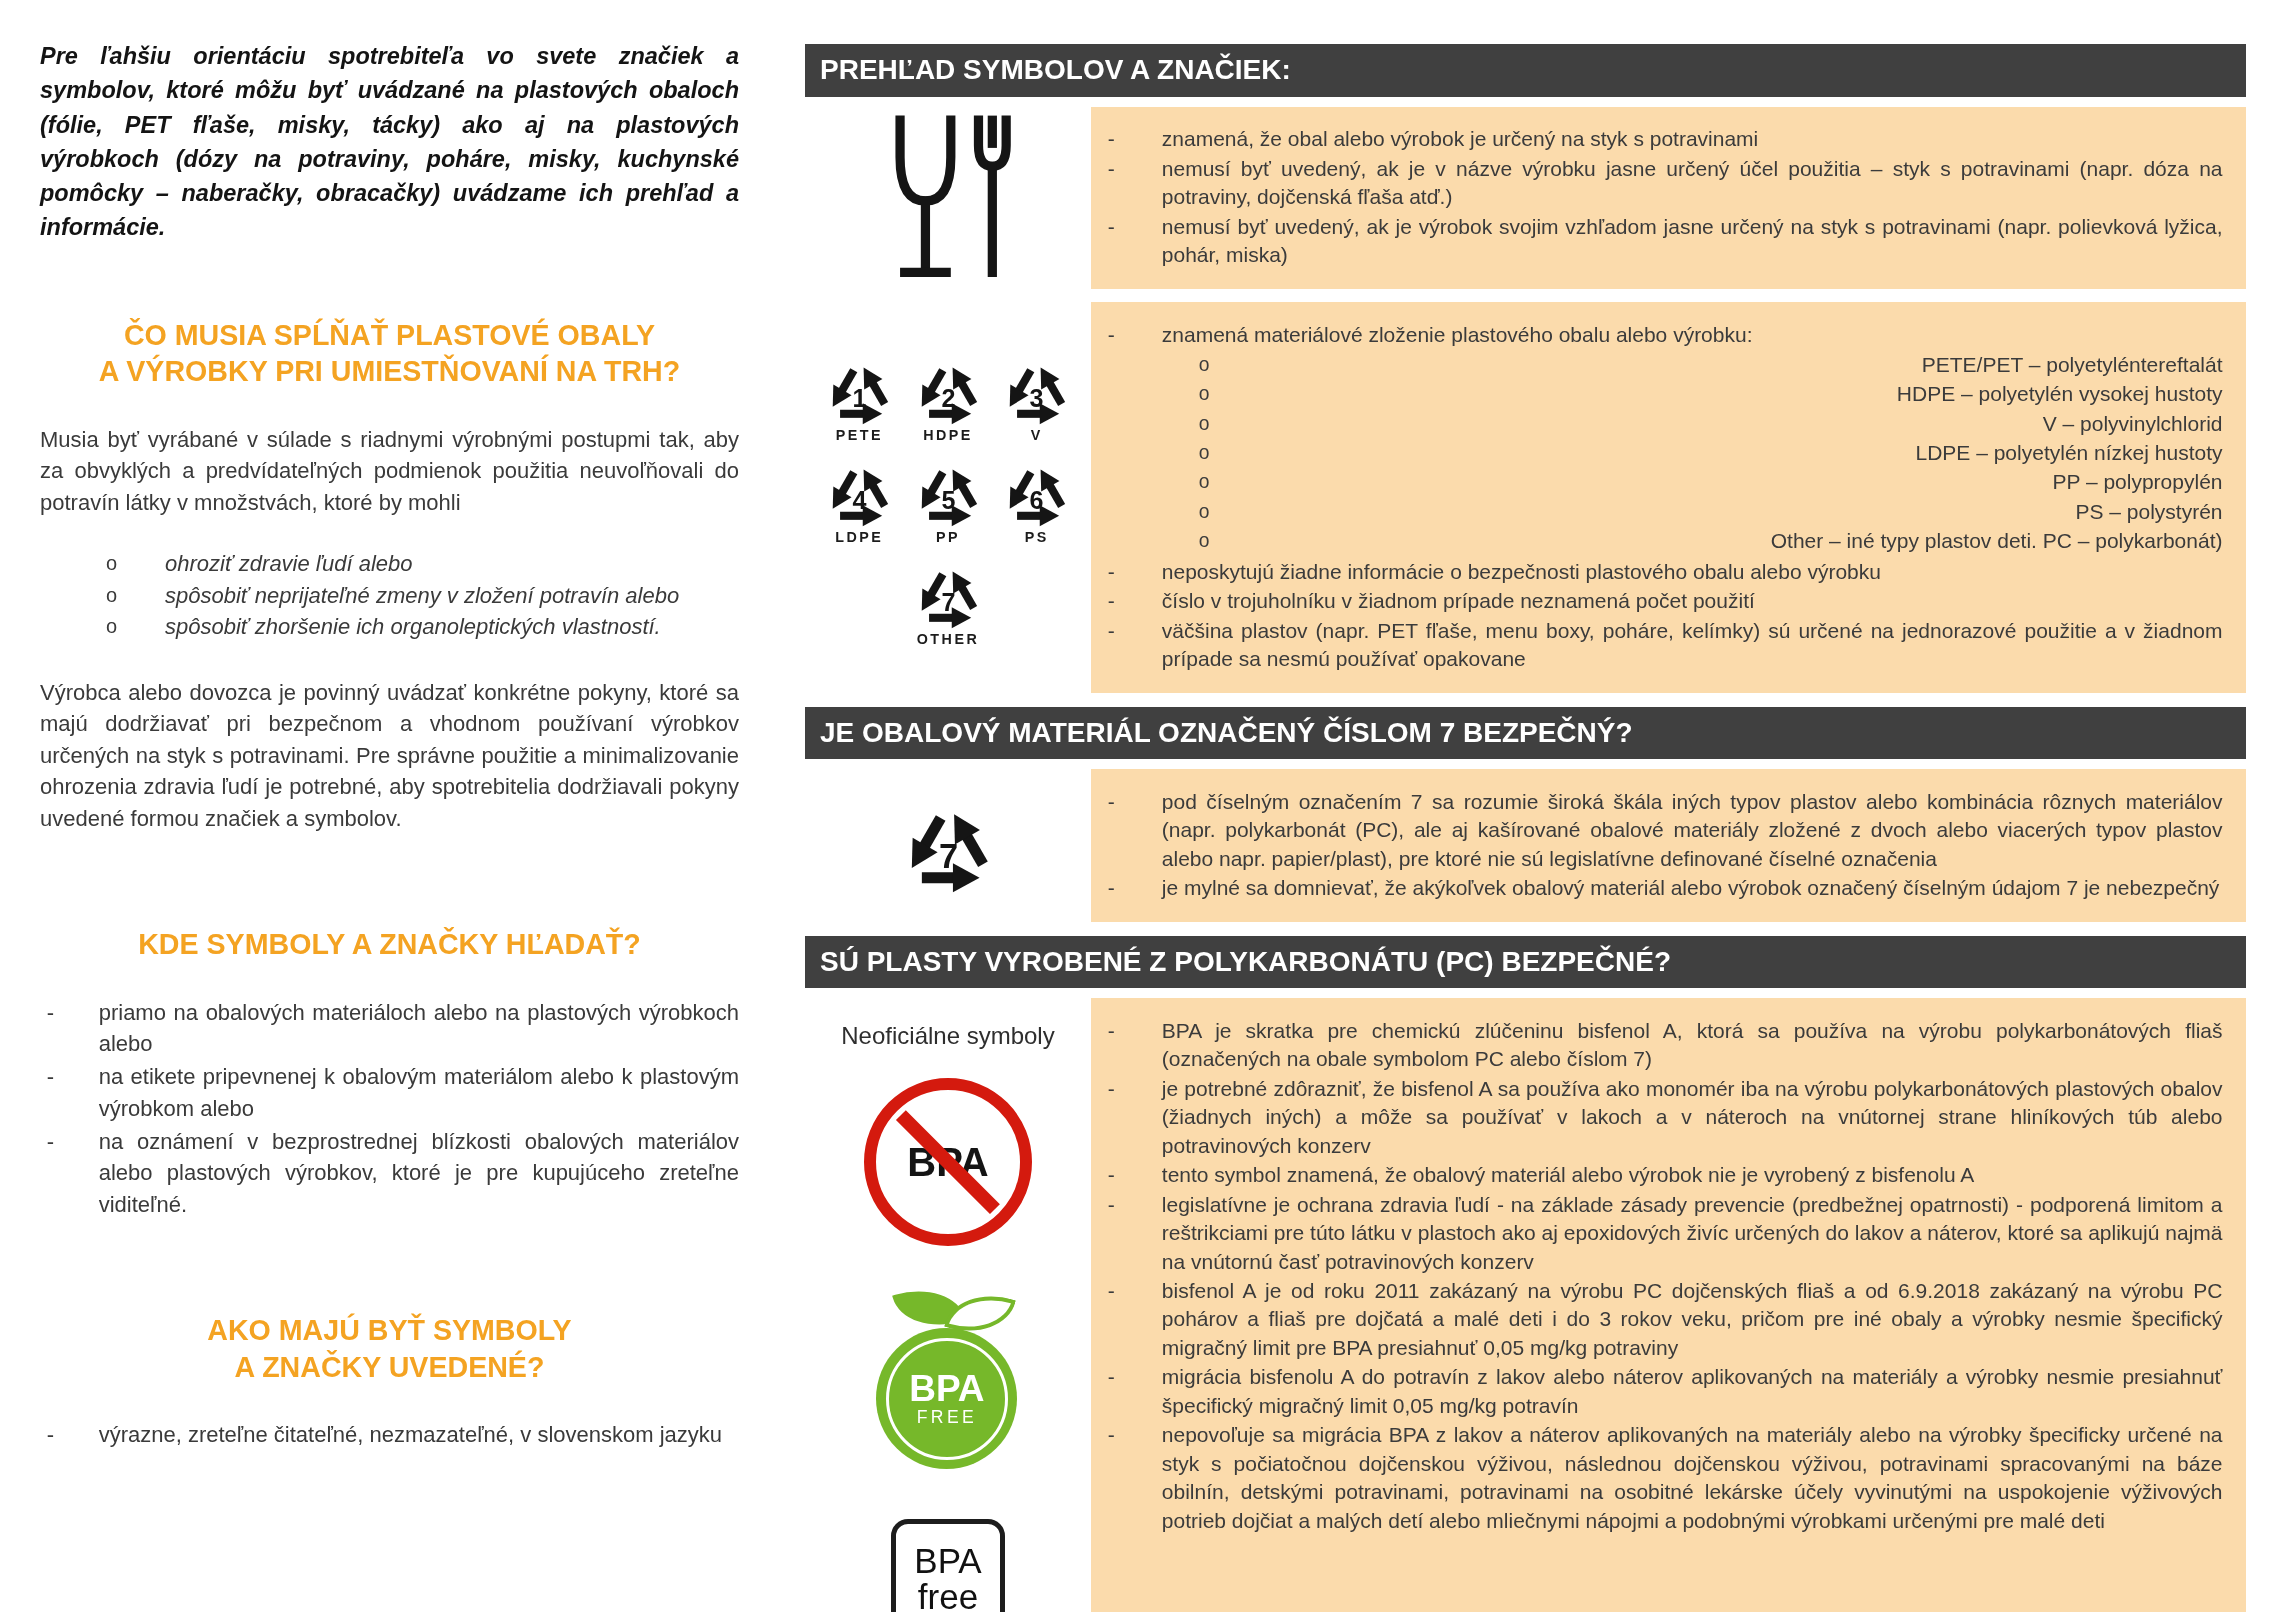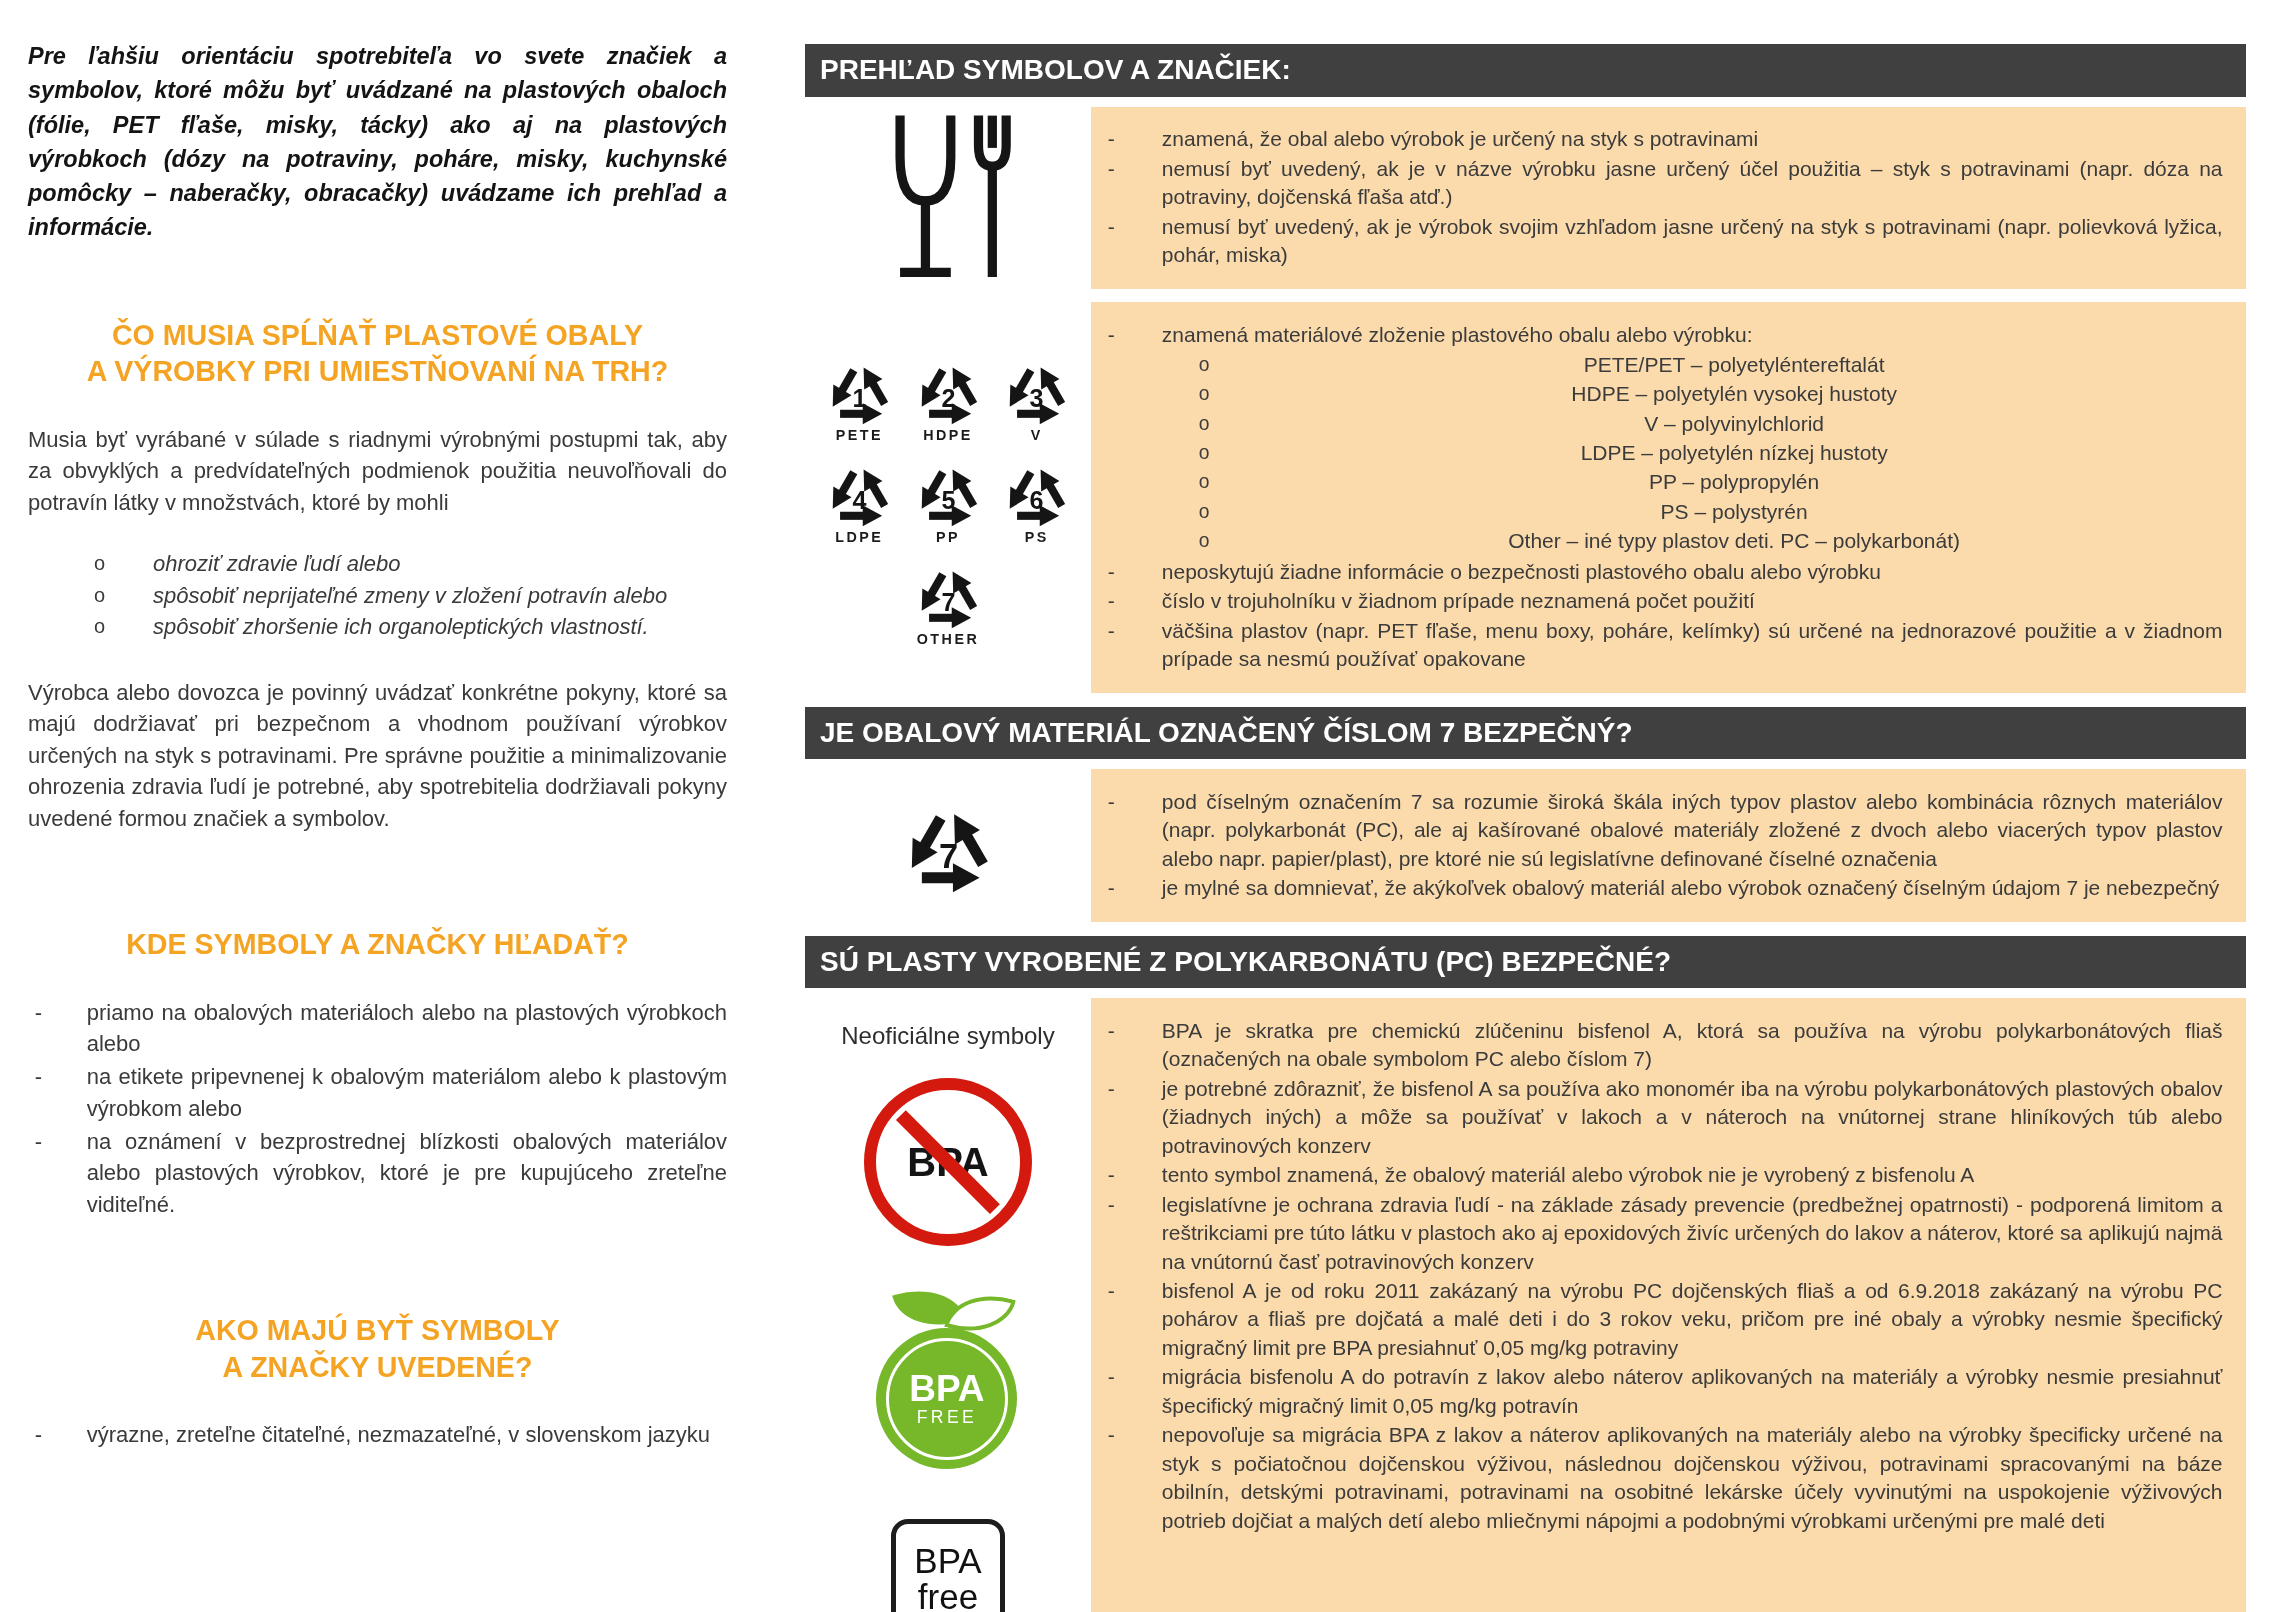--- a/index.html
+++ b/index.html
@@ -1,19 +1,19 @@
 <!DOCTYPE html>
 <html style="font-size:13.4px"><head>
 <meta charset="utf-8">
 <style>
   html,body{margin:0;padding:0;background:#fff;}
   .page{position:relative;width:2295px;height:1613px;background:#ffffff;overflow:hidden;
         font-family:"Liberation Sans", sans-serif;color:#3a3a3a;}
   
-  .left-col{position:absolute;left:28px;top:39px;width:699px;}
+  .left-col{position:absolute;left:40px;top:39px;width:699px;}
   .intro{margin:0;font-size:23.5px;line-height:1.46;font-weight:bold;font-style:italic;
          color:#141414;text-align:justify;}
   .oh{font-size:28.6px;line-height:1.28;font-weight:bold;color:#f4a322;text-align:center;
       margin:72px 0 34px 0;}
   .oh.tight{margin-top:92px;}
   .body-p{margin:0;font-size:22px;line-height:1.43;text-align:justify;}
   .list{margin:0;}
   .list .li{display:flex;align-items:flex-start;}
   .list .txt{flex:1;font-size:22px;line-height:1.43;text-align:justify;}
   .left-col .circle-list{margin:30px 0 34px 0;}
@@ -27,21 +27,21 @@
        padding:9.2px 15px 10px 15px;margin-bottom:10px;}
   .row{display:flex;align-items:stretch;margin-bottom:13.4px;}
   .symcol{flex:none;width:286px;display:flex;flex-direction:column;align-items:center;
           justify-content:center;background:#fff;}
   .box{flex:1;background:#fbdbac;padding:18.5px 23.5px 18.5px 5px;}
   .box .li{margin-bottom:0.8px;}
   .box .marker{flex:none;width:54px;margin-left:11.8px;font-size:21px;line-height:1.36;}
   .box .txt{font-size:21px;line-height:1.36;color:#3b3b3b;text-align:justify;}
   .box .sub{margin:1.7px 0 1.7px 0;}
   .box .sub .li .marker{width:47px;margin-left:37px;font-size:19.3px;line-height:1.48;}
-  .box .sub .li .txt{text-align:center;font-weight:500;}
+  .box .sub .li .txt{text-align:right;font-weight:500;}
   
   .recycle-grid{display:flex;flex-wrap:wrap;justify-content:center;width:277px;row-gap:8.4px;column-gap:6.7px;}
   .recycle-item{width:82px;display:flex;flex-direction:column;align-items:center;}
   .recycle-label{font-size:14.3px;font-weight:bold;letter-spacing:2.5px;color:#1c1c1c;margin-top:-3.4px;}
   
   .glassfork{display:block;}
   
   .unofficial{font-size:24px;color:#2e2e2e;margin-bottom:28.6px;}
   .symcol.col-v{justify-content:flex-start;padding-top:23.5px;}
   .bpa-ban{width:144px;height:144px;border:12.6px solid #d41a0e;border-radius:50%;position:relative;

